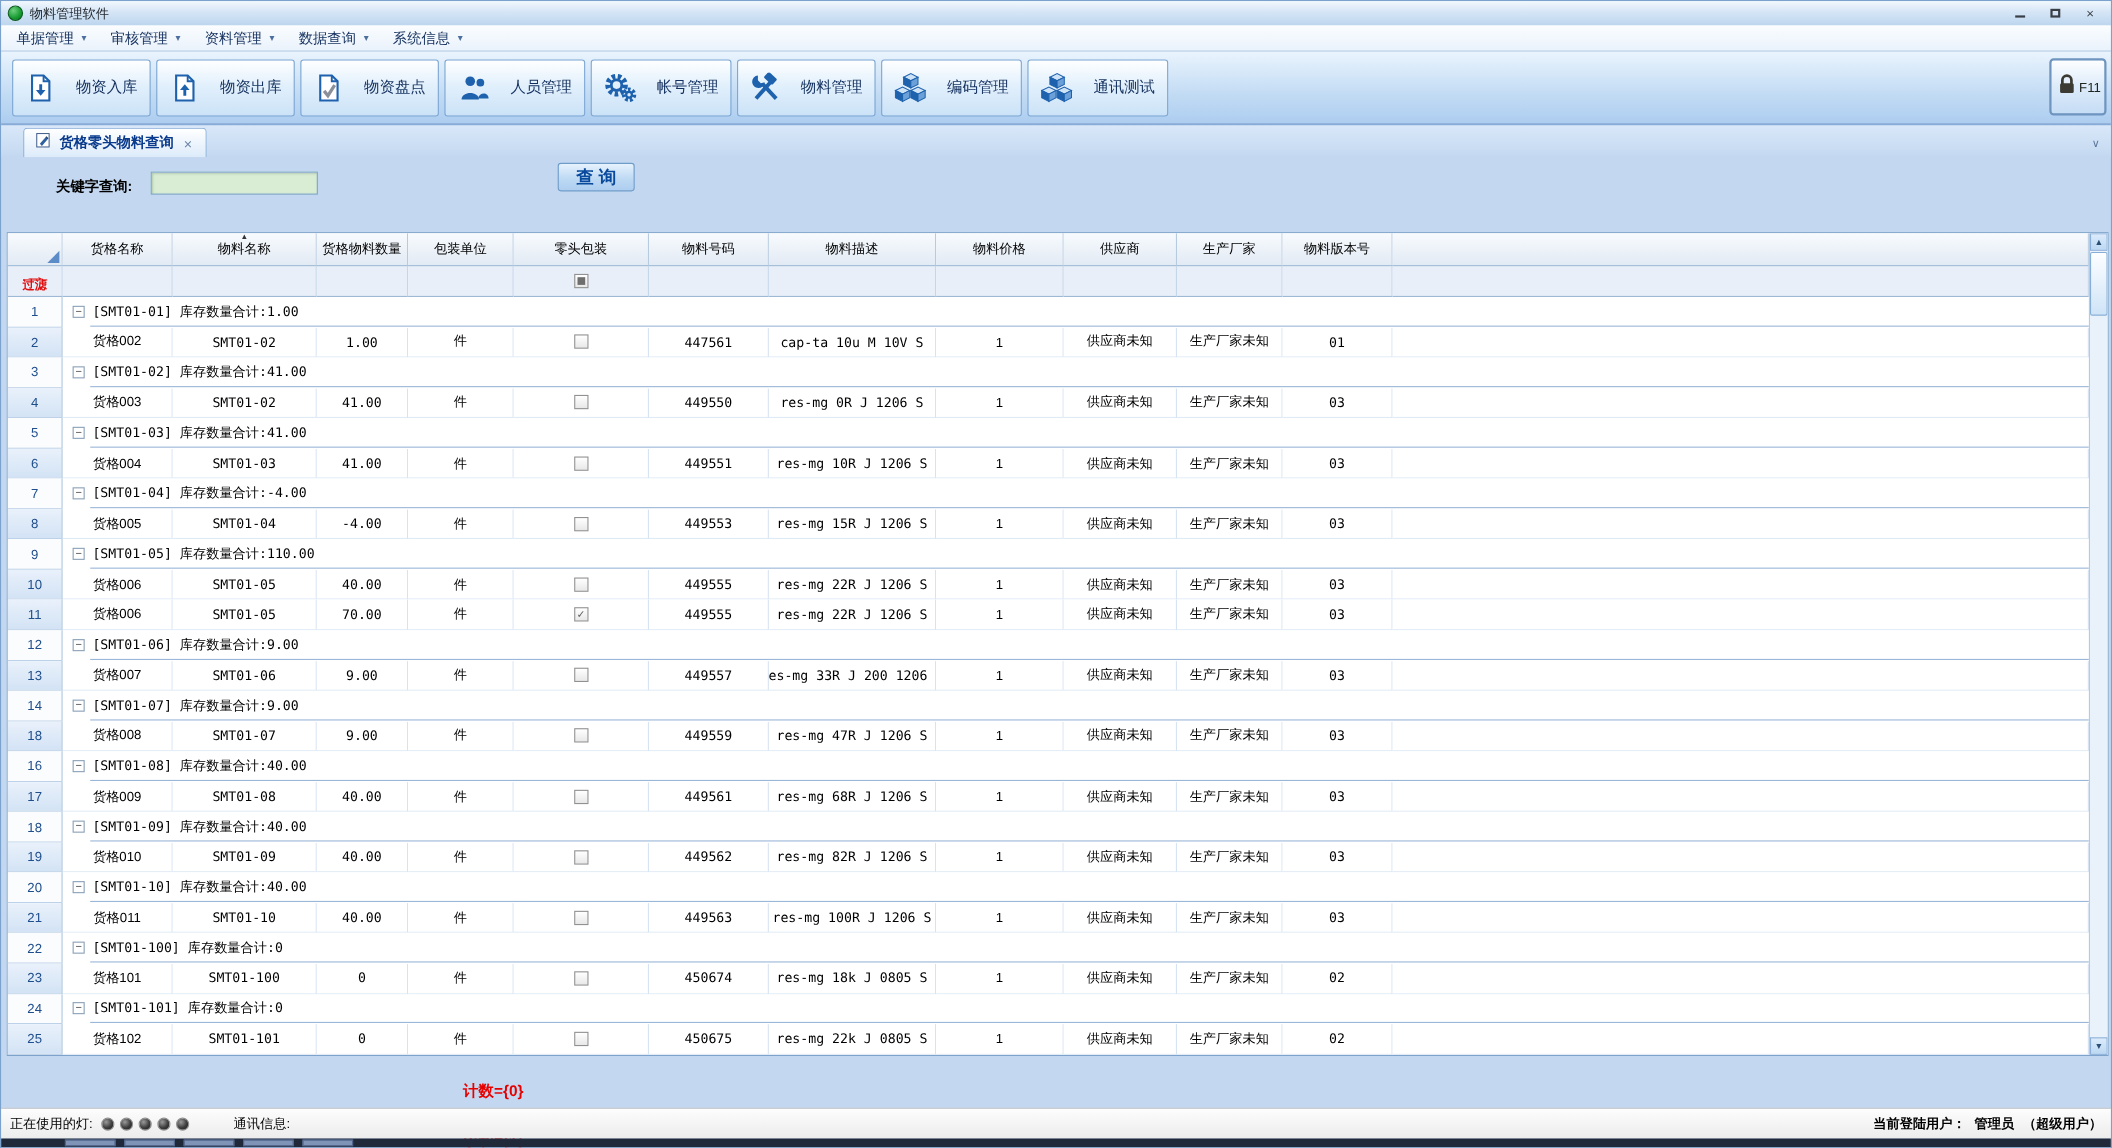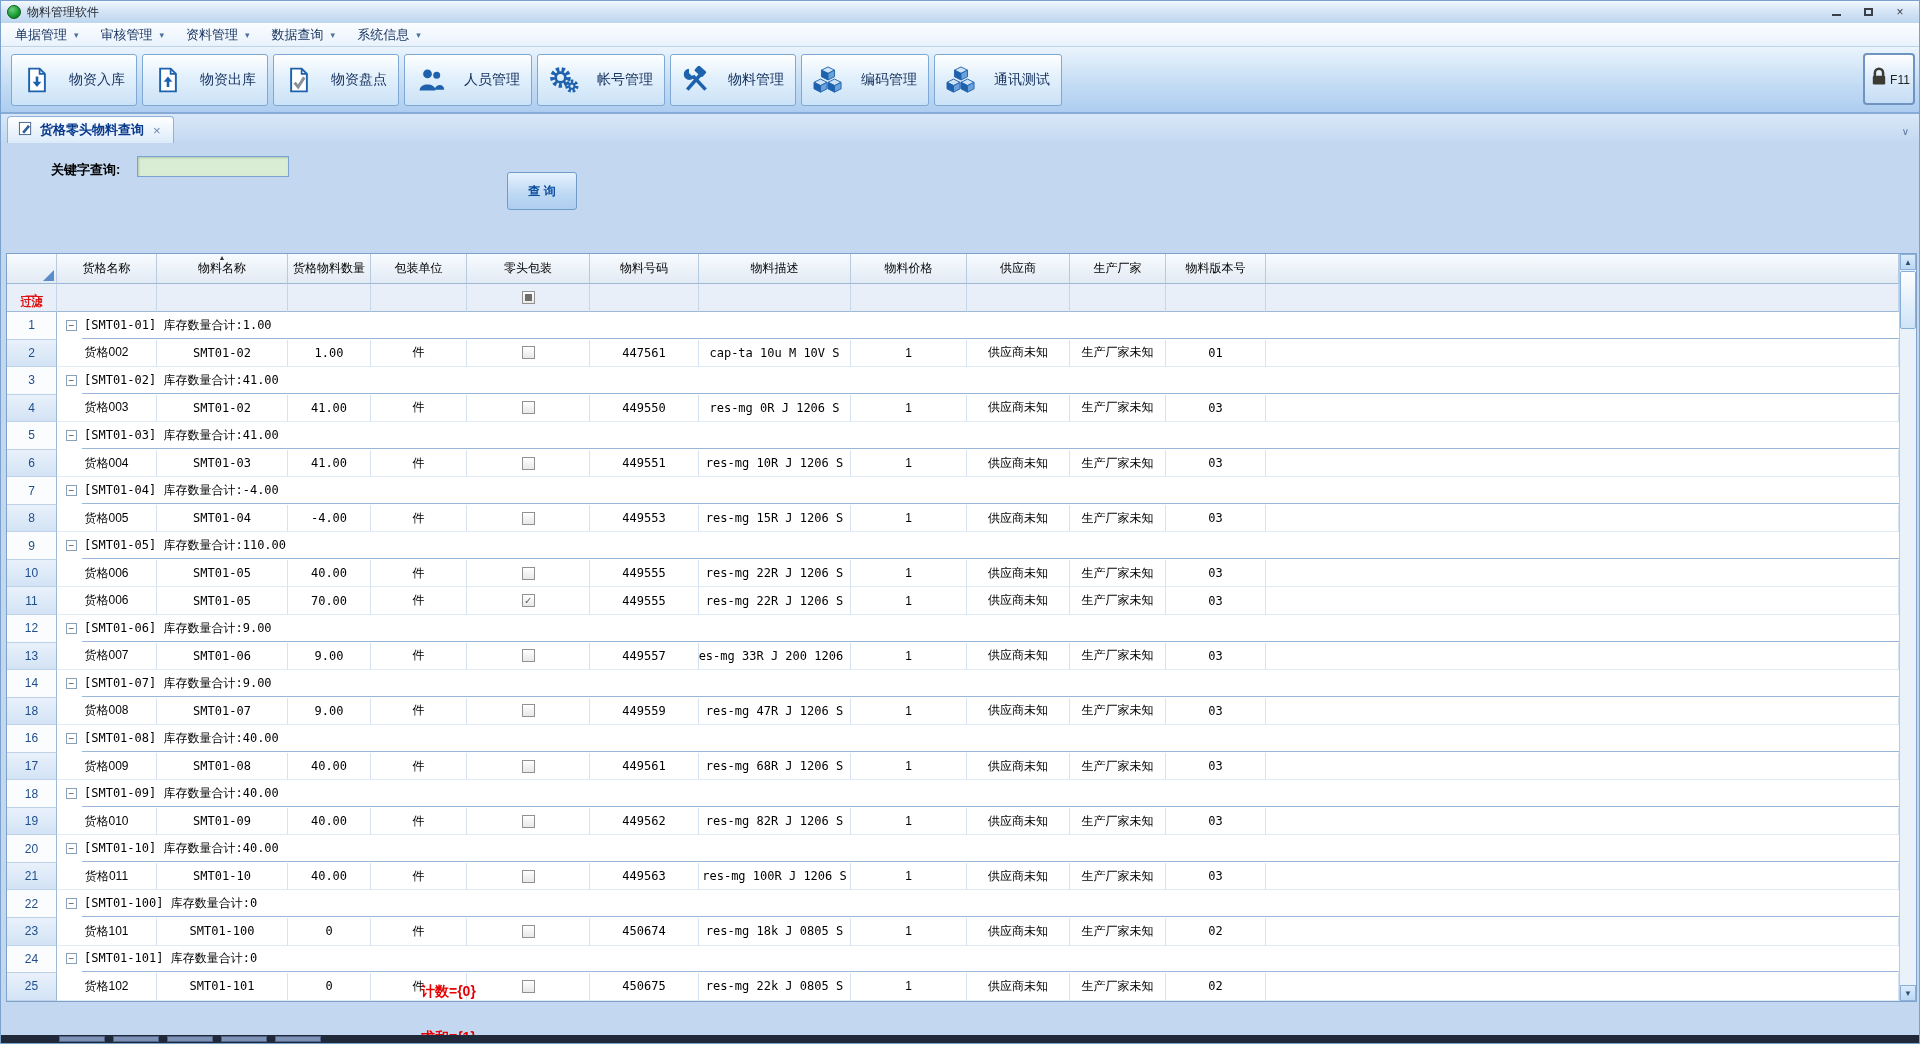--- a/index.html
+++ b/index.html
@@ -32,39 +32,39 @@
   .tbtn { height:52px; border:1px solid #7fa8d4; border-radius:3px;
     background:linear-gradient(#feffff,#e2f0fc 45%,#cbe2f7); box-shadow:inset 0 1px 0 #fff;
     display:flex; align-items:center; gap:18px; padding:0 11px; font-size:14px; color:#14305e; }
   .tbtn svg { display:block; }
   .f11-btn { position:absolute; right:4px; top:6px; width:52px; height:52px; border:2px solid #6f94bf; border-radius:4px;
     background:linear-gradient(#fdfeff,#dcebfa 50%,#c6ddf5); display:flex; flex-direction:row; align-items:center; justify-content:center; }
   .f11-label { font-size:12px; color:#20241f; margin-top:1px; }
 
   
   .tabbar { position:absolute; left:0; top:113px; right:0; height:29px;
-    background:linear-gradient(#d9e8f9,#c3d8f0); display:flex; align-items:flex-end; padding-left:6px; }
+    background:linear-gradient(#d9e8f9,#c3d8f0); display:flex; align-items:flex-end; padding-left:20px; }
   .tab { height:27px; display:flex; align-items:center; gap:7px; padding:0 10px;
     background:linear-gradient(#ffffff,#dcebfa); border:1px solid #8fb2da; border-bottom:none; border-radius:4px 4px 0 0; }
   .tab-label { font-size:13px; font-weight:bold; color:#0a3a8c; }
   .tab-close { font-size:13px; color:#6a86a8; padding:0 2px; }
   .tabstrip-chevron { position:absolute; right:10px; bottom:6px; font-size:10px; color:#5b789c; }
 
   
   .search-label { position:absolute; left:50px; top:160px; font-size:13px; font-weight:bold; color:#000000; }
   .keyword-input { position:absolute; left:136px; top:155px; width:152px; height:21px;
     background:#d9edd5; border:1px solid #7ca3cf; box-shadow:inset 1px 1px 2px rgba(60,90,60,.25);
     font-size:13px; padding:0 4px; font-family:"DejaVu Sans Mono",monospace; }
-  .query-btn { position:absolute; left:506px; top:147px; width:70px; height:38px;
+  .query-btn { position:absolute; left:506px; top:147px; width:70px; height:26px;
     background:linear-gradient(#e6f2fd,#bcd8f3 60%,#aecef0); border:1px solid #6f9cc9; border-radius:3px;
-    font-size:12px; font-weight:bold; color:#0a4a9c; display:flex; align-items:center; justify-content:center;margin-top:24px; }
+    font-size:16px; font-weight:bold; color:#0a4a9c; display:flex; align-items:center; justify-content:center; }
 
   
   .tbl { position:absolute; left:5px; top:210px; width:1911px; height:749px;
-    border:1px solid #7da3cc; background:#fff; overflow:hidden;margin-top:42px; }
+    border:1px solid #7da3cc; background:#fff; overflow:hidden; }
   .tbl-inner { position:absolute; left:0; top:0; width:1892px; }
   .trow { display:grid; grid-template-columns:var(--cols); }
   .hrow { height:30px; }
   .hcell { position:relative; background:linear-gradient(#f8fbfe,#e2eaf4); border-right:1px solid #b7cbe0;
     border-bottom:1px solid #9db9d6; display:flex; align-items:center; justify-content:center; font-size:12px; color:#000; }
   .corner::after { content:""; position:absolute; right:2px; bottom:2px;
     border-left:11px solid transparent; border-bottom:11px solid #5b8cc8; }
   .sort-arrow { position:absolute; top:0px; left:50%; transform:translateX(-50%); font-size:7px; color:#333; }
   .frow { height:28px; }
   .fcell { background:#e9eff8; border-right:1px solid #c6d6e9; border-bottom:1px solid #9db9d6;
@@ -656,20 +656,36 @@
       <div class="sthumb"></div>
       <div class="sbtn down">▼</div>
     </div>
   </div>
 
   <div class="summary">
     <span>计数={0}</span>
     <span>求和={1}</span>
   </div>
 
+  <div class="statusbar">
+    <span>正在使用的灯:</span>
+    <span class="lamps">
+        <span class="lamp"></span>
+        <span class="lamp"></span>
+        <span class="lamp"></span>
+        <span class="lamp"></span>
+        <span class="lamp"></span>
+      </span>
+    <span class="comm-label">通讯信息:</span>
+    <span class="user-info">
+      <span>当前登陆用户：</span>
+      <span>管理员</span>
+      <span>（超级用户）</span>
+    </span>
+  </div>
   <div class="taskbar-sliver">
       <span class="tk"></span>
       <span class="tk"></span>
       <span class="tk"></span>
       <span class="tk"></span>
       <span class="tk"></span>
     </div>
 
 </div>
 

